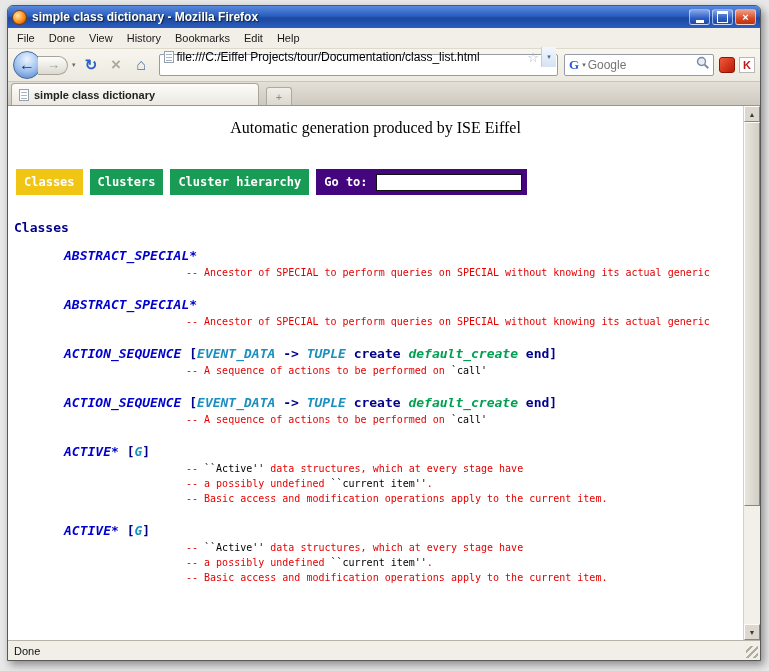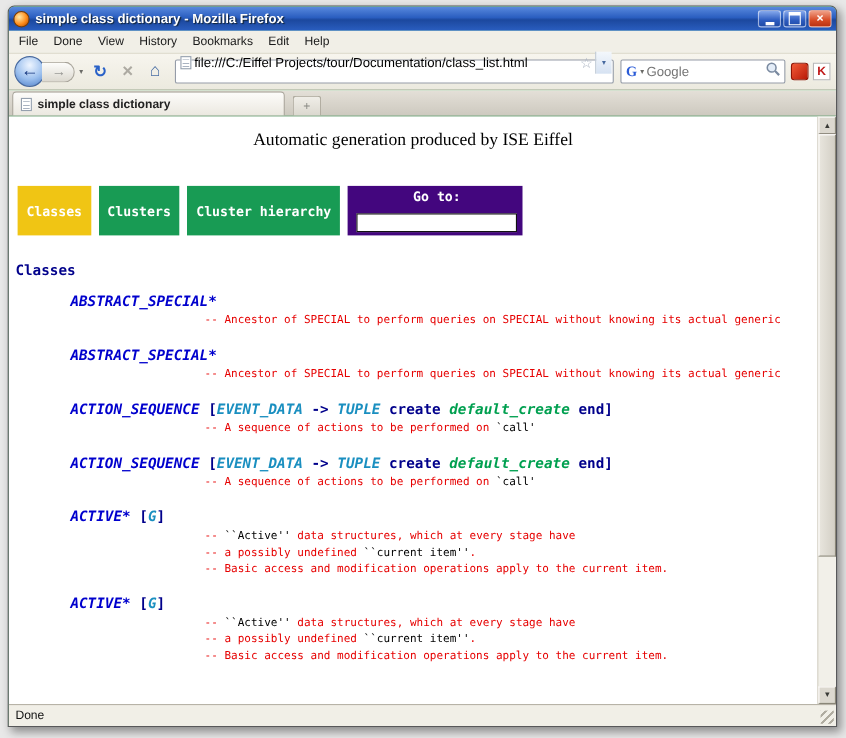--- a/index.html
+++ b/index.html
@@ -195,21 +195,21 @@
   <div class="content">
     <div class="content-inner">
       <div class="page-header">Automatic generation produced by ISE Eiffel</div>
 
       <div class="nav-row">
         <div class="pbtns">
             <div class="pbtn" style="background: rgb(240, 197, 20);">Classes</div>
             <div class="pbtn" style="background: rgb(24, 155, 84);">Clusters</div>
             <div class="pbtn" style="background: rgb(24, 155, 84);">Cluster hierarchy</div>
           </div>
-        <div class="goto-box" style="background: rgb(67, 6, 126); flex-direction: column;">
+        <div class="goto-box" style="background: rgb(67, 6, 126);">
           <span class="goto-label">Go to:</span>
           <input class="goto-input" value="" style="">
         </div>
       </div>
 
       <div class="section-title">Classes</div>
 
       <div class="class-list">
           <div class="entry">
             <div class="entry-title"><span class="seg-cls">ABSTRACT_SPECIAL*</span></div>

